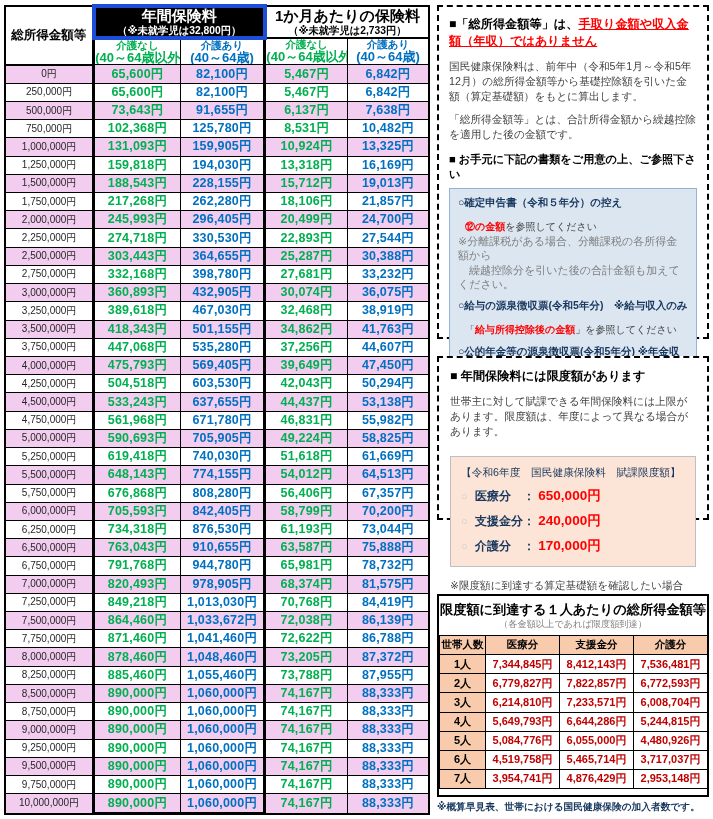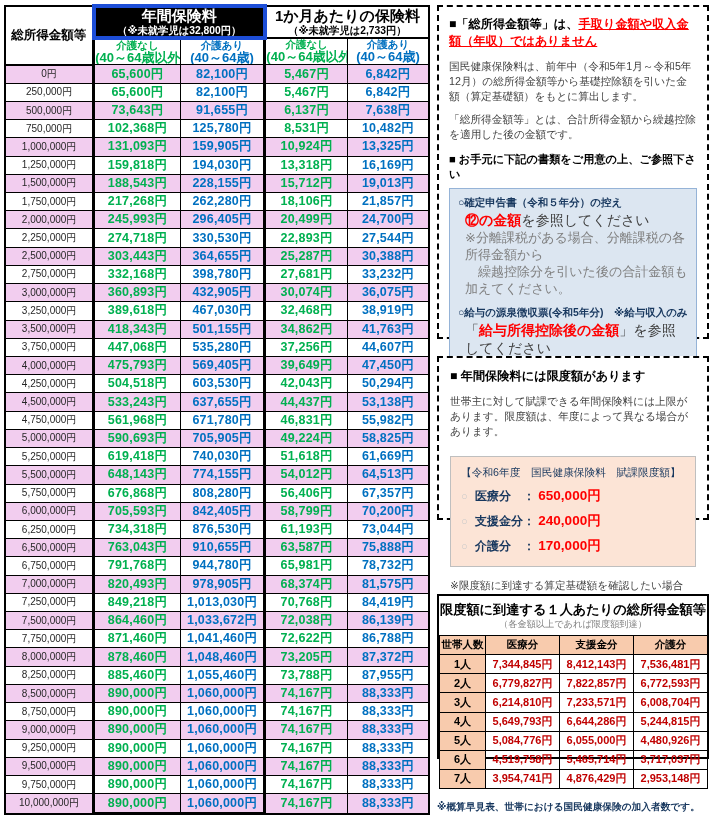--- a/index.html
+++ b/index.html
@@ -27,33 +27,33 @@
   .main tbody td { font-size:12.5px; font-weight:bold; letter-spacing:0.2px; }
   .main tbody td.income { font-size:10px; font-weight:normal; color:#262626; letter-spacing:0; }
   .main tbody tr:nth-child(odd) { background:#F2CDEF; }
   .main tbody tr:last-child .a-l, .main tbody tr:last-child .a-r { border-bottom:3px solid #000 !important; }
 
   
   .rbox { position:absolute; left:437px; width:272px; box-sizing:border-box; background:#fff; }
   .dashed { border:2px dashed #000; }
   #box1 { top:5px;   height:334px; padding:9px 10px; }
   #box2 { top:356px; height:164px; padding:10px 11px; }
-  #box3 { top:594px; height:165px; border:2px solid #000; }
+  #box3 { top:594px; height:203px; border:2px solid #000; }
 
   .b-title { font-size:12.2px; font-weight:bold; color:#000; line-height:1.4; }
   .red-u   { color:#FF0000; text-decoration:underline; }
   .para    { font-size:10.7px; color:#404040; line-height:1.38; margin-top:9px; }
   .docs-title { font-size:11.2px; font-weight:bold; color:#000; margin-top:10px; }
 
   .inner-blue { background:#DCE6F1; border:1px solid #95B3D7; margin-top:6px; padding:7px 8px 9px 8px; }
   .doc-head { font-size:10.5px; font-weight:bold; color:#17375E; margin-top:8px; line-height:1.25; }
   .doc-head.first { margin-top:0; }
-  .doc-line { font-size:14px; color:#404040; margin:3px 0 0 7px; }
+  .doc-line { font-size:10px; color:#404040; margin:11px 0 0 7px; }
   .red-b    { color:#FF0000; font-weight:bold; }
-  .doc-note { font-size:13px; color:#7F7F7F; margin-left:7px; line-height:1.3; }
+  .doc-note { font-size:11px; color:#7F7F7F; margin-left:0; line-height:1.3; }
   .blue-note{ font-size:10.5px; font-weight:bold; color:#17375E; margin-top:9px; line-height:1.4; }
 
   .inner-peach { background:#FCE4D6; border:1px solid #BFBFBF; margin-top:18px; padding:9px 10px 11px 10px; }
   .limit-title { font-size:10.7px; color:#17375E; }
   .limit-item  { margin-top:7px; font-size:12px; }
   .limit-circ  { color:#C9C9C9; font-size:11px; }
   .limit-lab   { color:#17375E; font-weight:bold; display:inline-block; width:60px; margin-left:4px; }
   .limit-val   { color:#FF0000; font-weight:bold; font-size:13.5px; }
   .note-gray   { font-size:10.6px; color:#404040; margin-top:11px; line-height:1.38; }
 

